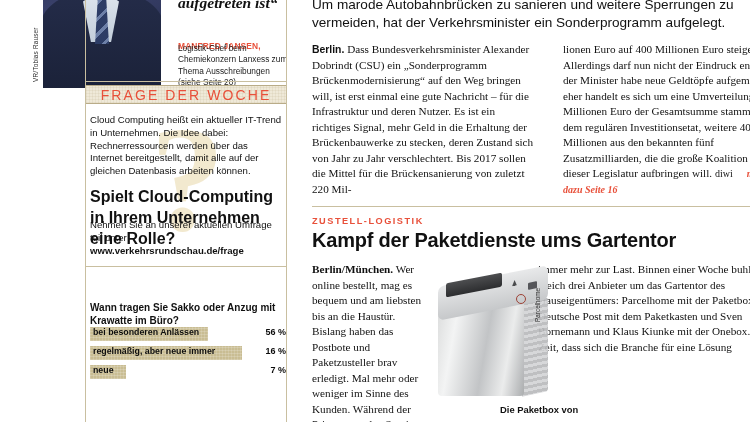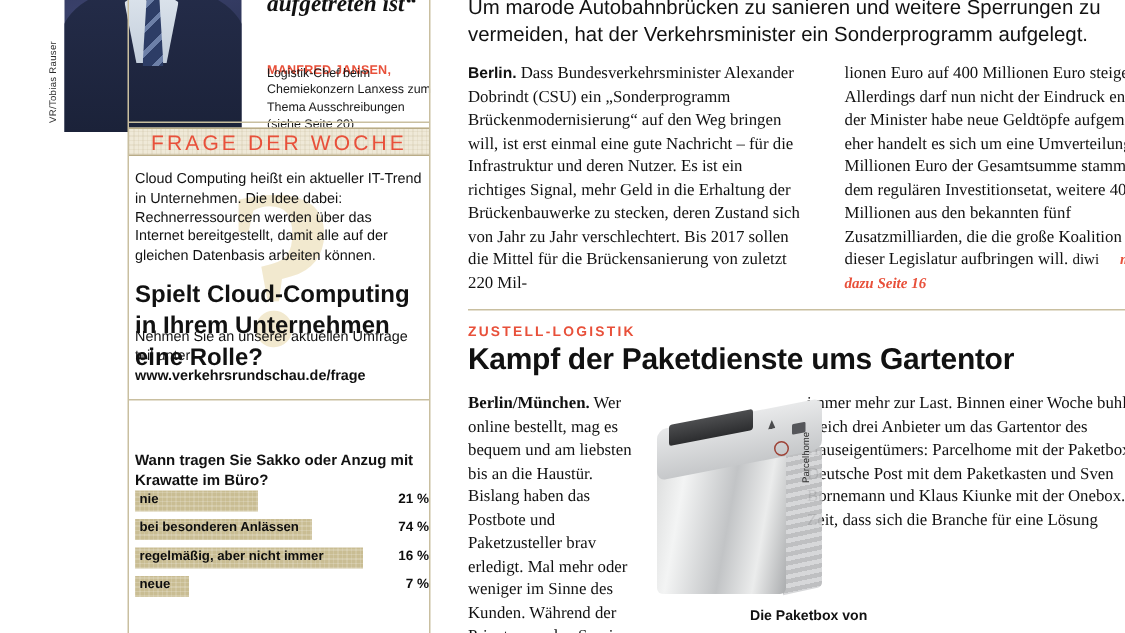--- a/index.html
+++ b/index.html
@@ -233,32 +233,27 @@
     <div class="sb-body sb-link" style="top:245px;">www.verkehrsrundschau.de/frage</div>
     <div class="sb-body" style="top:219px;">Nehmen Sie an unserer aktuellen Umfrage teil unter</div>
 
     <div class="hrule" style="top:266px;"></div>
 
 
     <div class="poll-title">Wann tragen Sie Sakko oder Anzug mit Krawatte im Büro?</div>
 
     <div class="poll">
         <div class="poll-row">
-          <div class="poll-bar" style="width: 82px; background: repeating-linear-gradient(0deg, rgba(255, 255, 255, 0.18) 0px, rgba(255, 255, 255, 0.18) 1px, transparent 1px, transparent 3px), repeating-linear-gradient(90deg, rgba(255, 255, 255, 0.14) 0px, rgba(255, 255, 255, 0.14) 1px, transparent 1px, transparent 3px), rgb(201, 189, 147);"></div>
-          <div class="poll-label">nie</div>
-          <div class="poll-pct">21 %</div>
-        </div>
-        <div class="poll-row">
           <div class="poll-bar" style="width: 118px; background: repeating-linear-gradient(0deg, rgba(255, 255, 255, 0.18) 0px, rgba(255, 255, 255, 0.18) 1px, transparent 1px, transparent 3px), repeating-linear-gradient(90deg, rgba(255, 255, 255, 0.14) 0px, rgba(255, 255, 255, 0.14) 1px, transparent 1px, transparent 3px), rgb(201, 189, 147);"></div>
           <div class="poll-label">bei besonderen Anlässen</div>
-          <div class="poll-pct">74 %</div>
+          <div class="poll-pct">56 %</div>
         </div>
         <div class="poll-row">
           <div class="poll-bar" style="width: 152px; background: repeating-linear-gradient(0deg, rgba(255, 255, 255, 0.18) 0px, rgba(255, 255, 255, 0.18) 1px, transparent 1px, transparent 3px), repeating-linear-gradient(90deg, rgba(255, 255, 255, 0.14) 0px, rgba(255, 255, 255, 0.14) 1px, transparent 1px, transparent 3px), rgb(201, 189, 147);"></div>
-          <div class="poll-label">regelmäßig, aber nicht immer</div>
+          <div class="poll-label">regelmäßig, aber neue immer</div>
           <div class="poll-pct">16 %</div>
         </div>
         <div class="poll-row">
           <div class="poll-bar" style="width: 36px; background: repeating-linear-gradient(0deg, rgba(255, 255, 255, 0.18) 0px, rgba(255, 255, 255, 0.18) 1px, transparent 1px, transparent 3px), repeating-linear-gradient(90deg, rgba(255, 255, 255, 0.14) 0px, rgba(255, 255, 255, 0.14) 1px, transparent 1px, transparent 3px), rgb(201, 189, 147);"></div>
           <div class="poll-label">neue</div>
           <div class="poll-pct">7 %</div>
         </div>
       </div>
 
     <div class="sb-vl" style="left:57px;"></div>

